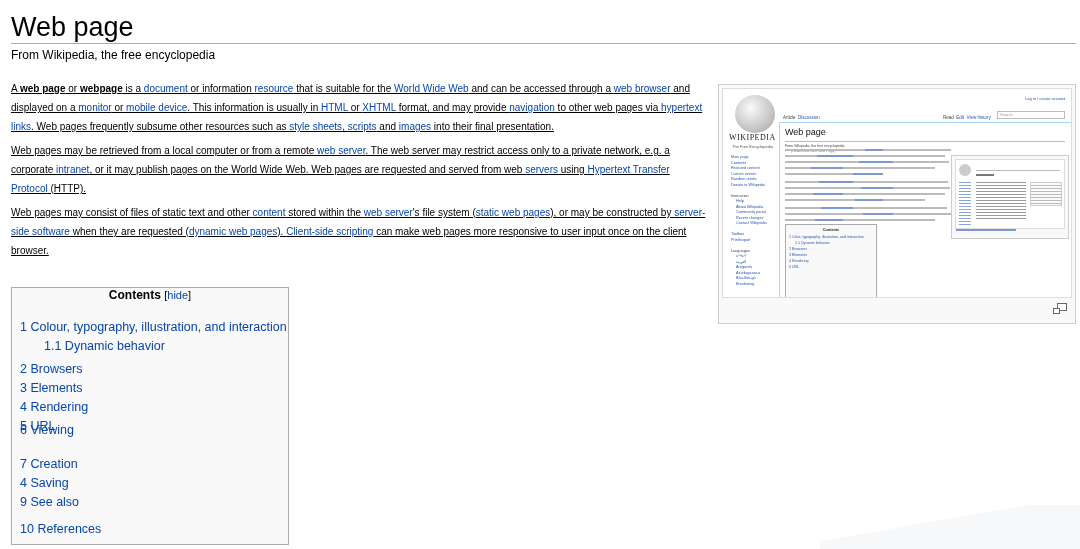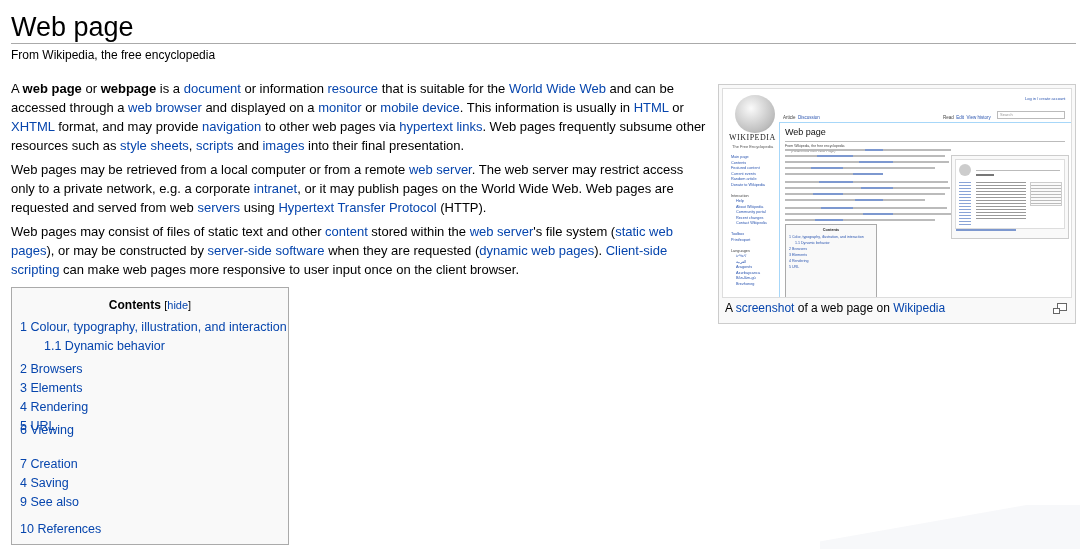--- a/index.html
+++ b/index.html
@@ -4,26 +4,26 @@
 <style>
   html, body { margin:0; padding:0; background:#ffffff; }
   body { width:1080px; height:549px; overflow:hidden; position:relative;
          font-family:"Liberation Sans", sans-serif; color:#000; }
   a, .lnk { color:#0645ad; text-decoration:none; cursor:pointer; }
   #heading { position:absolute; left:11px; top:11px; width:1065px;
              font-size:27px; line-height:32px; font-weight:normal;
              border-bottom:1px solid #aaaaaa; padding-bottom:0; margin:0; }
   #tagline { position:absolute; left:11px; top:48px; font-size:12px; }
   #content { position:absolute; left:11px; top:79px; width:695px;
-             font-size:13px; line-height:19px; }
+             font-size:10px; line-height:19px;text-decoration:underline; }
   #content p { margin:0 0 5px 0; }
   #content b { font-weight:bold; }
   #toc { position:absolute; left:11px; top:287px; width:276px; height:256px;
          background:#f9f9f9; border:1px solid #aaaaaa; font-size:12.5px; }
-  #toc .title { text-align:center; font-weight:bold; font-size:12px; margin-top:10px; height:20px; }
+  #toc .title { text-align:center; font-weight:bold; font-size:12px; height:20px; }
   #toc .title .toggle { font-weight:normal; font-size:11px; color:#000; }
   #toc ul { list-style:none; margin:0; padding:0; }
   #toc li { position:absolute; left:8px; white-space:nowrap;text-align:right; }
   #toc li.sub { left:32px; }
   #thumb { position:absolute; left:718px; top:84px; width:356px; height:238px;
            background:#f9f9f9; border:1px solid #cccccc; }
   #thumb-img { position:absolute; left:3px; top:3px; width:348px; height:208px;
                background:#fff; border:1px solid #dddddd; overflow:hidden; }
   #thumb-caption { position:absolute; left:6px; top:216px; font-size:12px; }
   #magnify { position:absolute; right:8px; top:216px; width:14px; height:12px; }
@@ -136,23 +136,20 @@
         <div style="position:absolute;left:3px;top:4px;width:12px;height:12px;border-radius:50%;background:#ccc;"></div>
         <div style="position:absolute;left:20px;top:10px;width:84px;height:1px;background:#bbb;"></div>
         <div style="position:absolute;left:20px;top:14px;width:18px;height:2px;background:#777;"></div>
         <div style="position:absolute;left:3px;top:20px;width:12px;height:45px;background:repeating-linear-gradient(#fff 0 2px,#8aa4d6 2px 3px);"></div>
         <div style="position:absolute;left:20px;top:20px;width:50px;height:40px;background:repeating-linear-gradient(#fff 0 2px,#999 2px 3px);"></div>
         <div style="position:absolute;left:74px;top:22px;width:30px;height:22px;border:1px solid #ccc;background:repeating-linear-gradient(#fafafa 0 2px,#bbb 2px 3px);"></div>
       </div>
       <div style="position:absolute;left:4px;top:73px;width:60px;height:2px;background:#7d98cf;"></div>
     </div>
   </div>
-  <div id="thumb-caption">
-    <span>A </span><a>screenshot</a><span> of a web page on </span><a>Wikipedia</a>
-  </div>
   <div id="magnify">
     <svg width="14" height="12" viewBox="0 0 14 12">
       <rect x="4.5" y="0.5" width="9" height="7" fill="#fff" stroke="#666"></rect>
       <rect x="0.5" y="5.5" width="6" height="5" fill="#fff" stroke="#666"></rect>
     </svg>
   </div>
 </div>
 
 <div id="watermark"></div>
 

